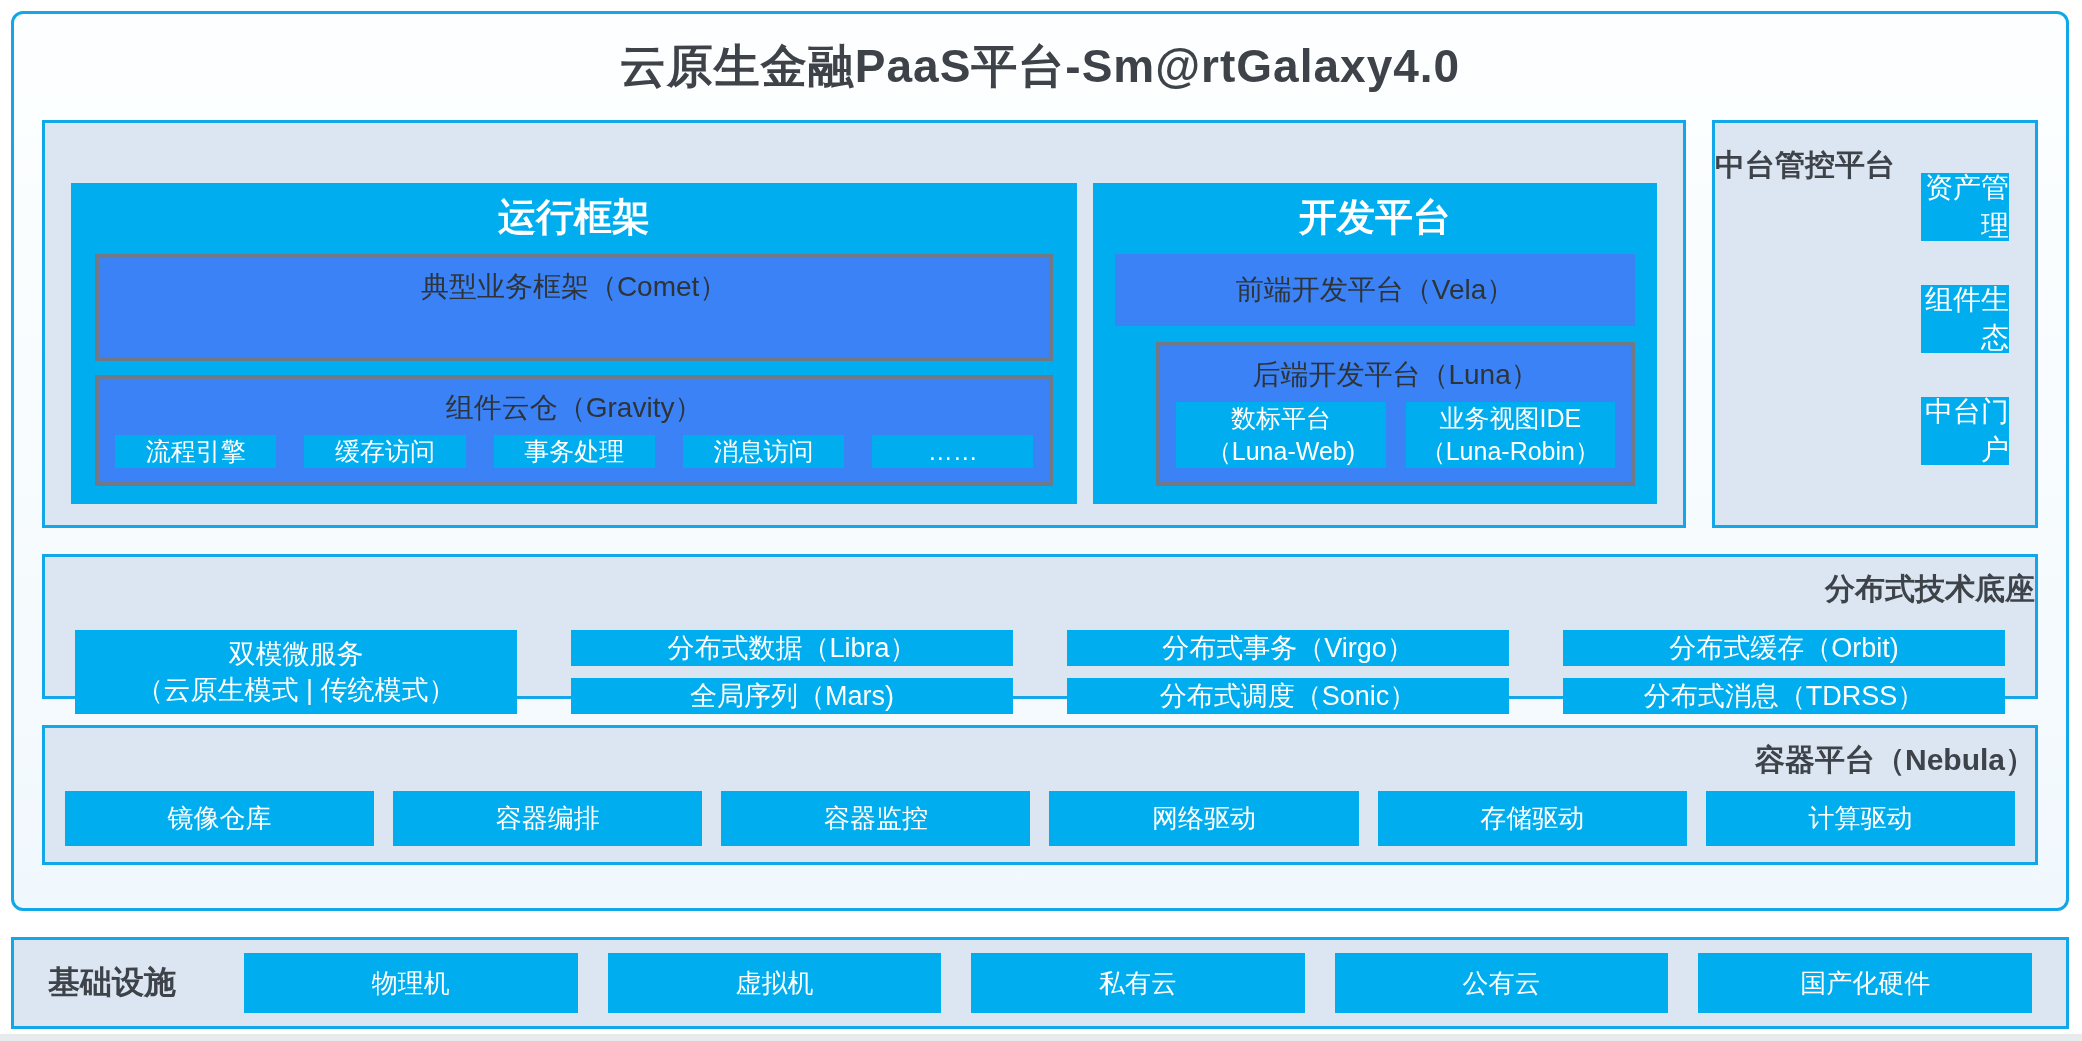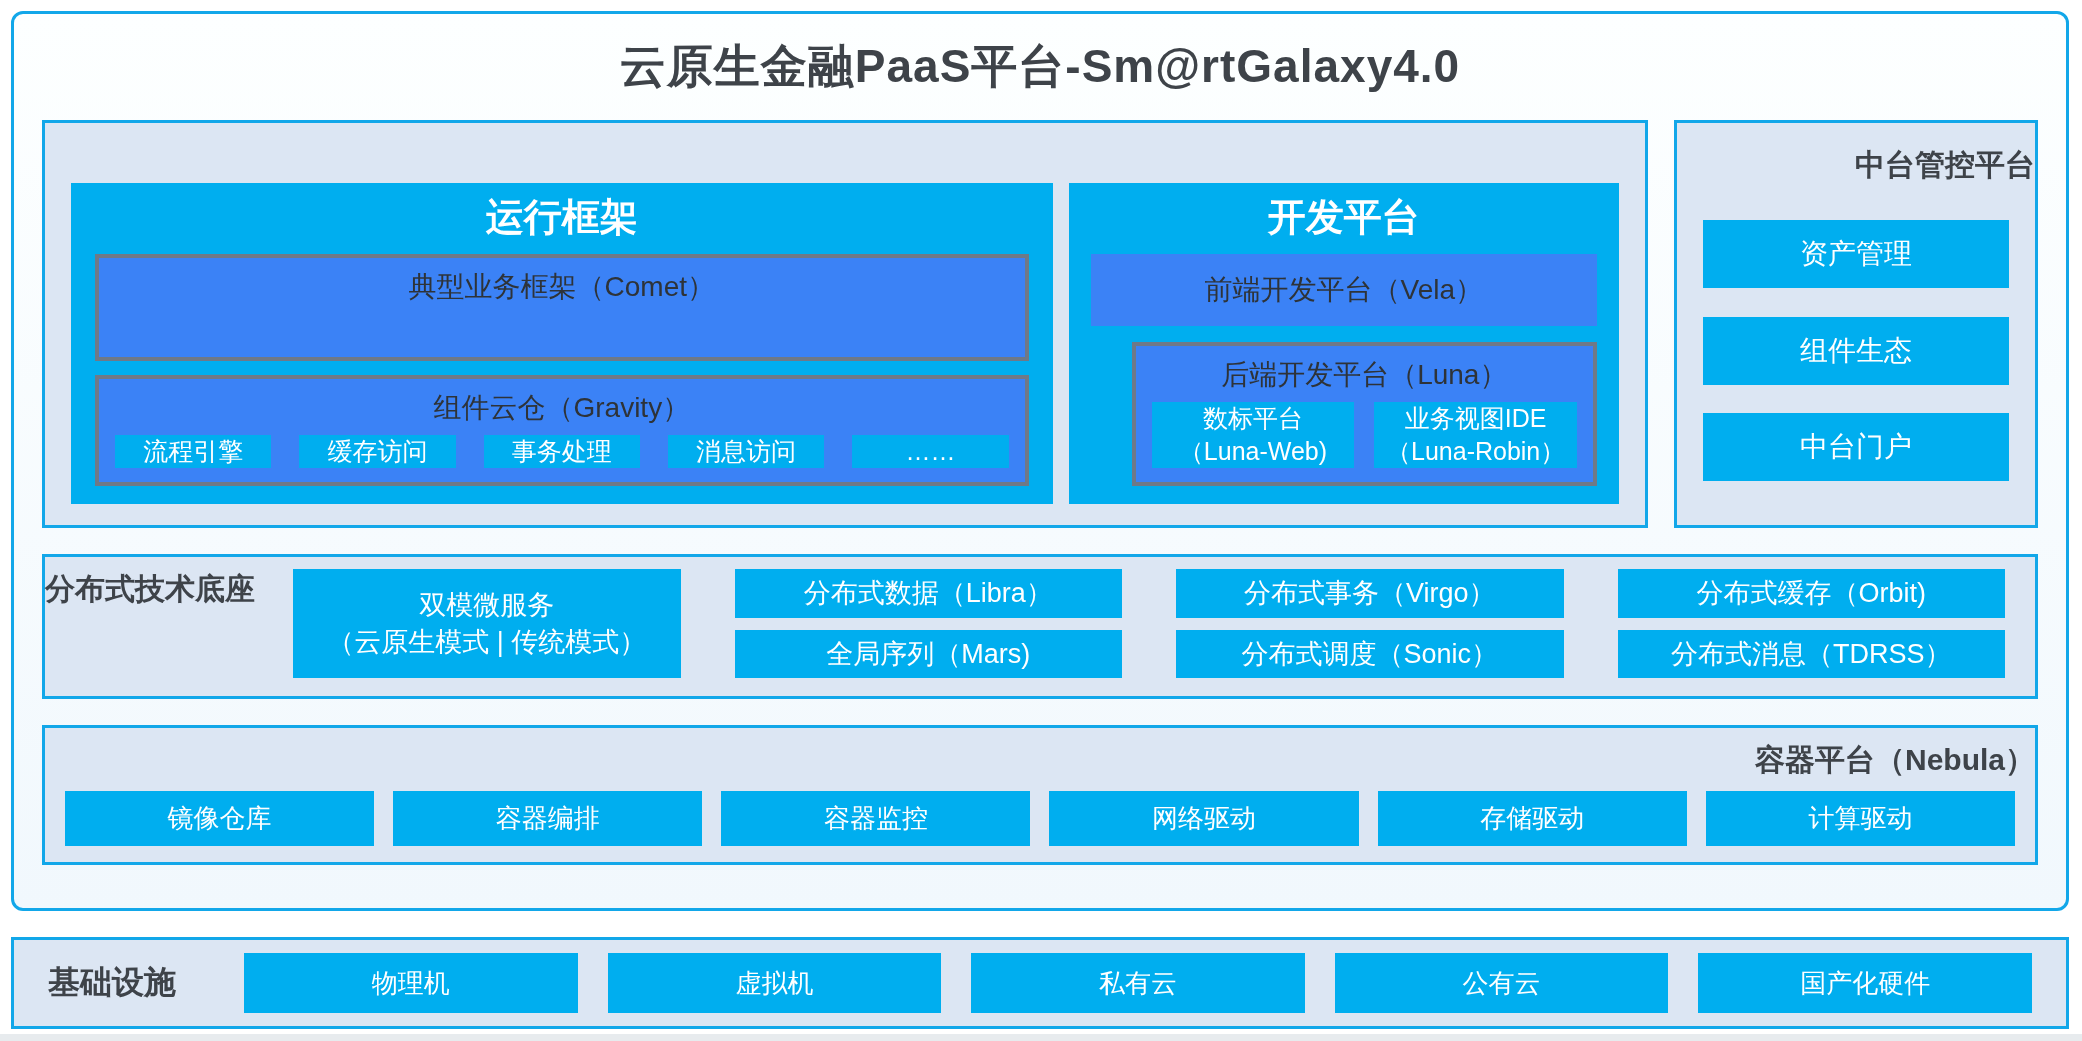--- a/index.html
+++ b/index.html
@@ -41,26 +41,26 @@
     background:#00aeef;color:#ffffff;display:flex;align-items:center;justify-content:center;
     text-align:right;box-sizing:border-box;
   }
   .chip-row .chip{flex:1;font-size:25px;}
   .white-box.no-border{border:none;align-items:center;justify-content:center;flex:none;height:72px;padding:0;}
   .white-box.no-border .wb-title{padding:0;}
   .luna-box{flex:1;margin-top:16px;margin-left:41px;}
   .luna-box .chip-row{gap:20px;}
   .luna-box .chip{flex-direction:column;font-size:25px;line-height:1.32;}
   
-  .mid{width:364px;display:flex;flex-direction:column;}
+  .mid{width:326px;display:flex;}
   .mid .panel-header{padding-top:22px;}
   .mid-body{flex:1;display:flex;flex-direction:column;justify-content:space-evenly;padding:6px 26px 16px;}
   .mid-body .chip{height:68px;font-size:28px;}
   
-  .dist{margin-top:26px;height:145px;display:flex;gap:8px;}
+  .dist{margin-top:26px;height:145px;display:flex;flex-direction:column;gap:8px;}
   .dist .panel-header{padding-top:12px;}
   .dist-grid{flex:1;display:grid;grid-template-columns:repeat(4,1fr);column-gap:54px;row-gap:12px;padding:12px 30px 18px;}
   .dist-grid .chip{font-size:27px;}
   .chip.dual{grid-row:1/3;grid-column:1;flex-direction:column;line-height:1.35;}
   
   .cont{margin-top:26px;height:140px;display:flex;flex-direction:column;}
   .cont .panel-header{padding-top:12px;}
   .cont-row{flex:1;display:grid;grid-template-columns:repeat(6,1fr);gap:19px;padding:10px 20px 16px;}
   .cont-row .chip{font-size:26px;}
   

